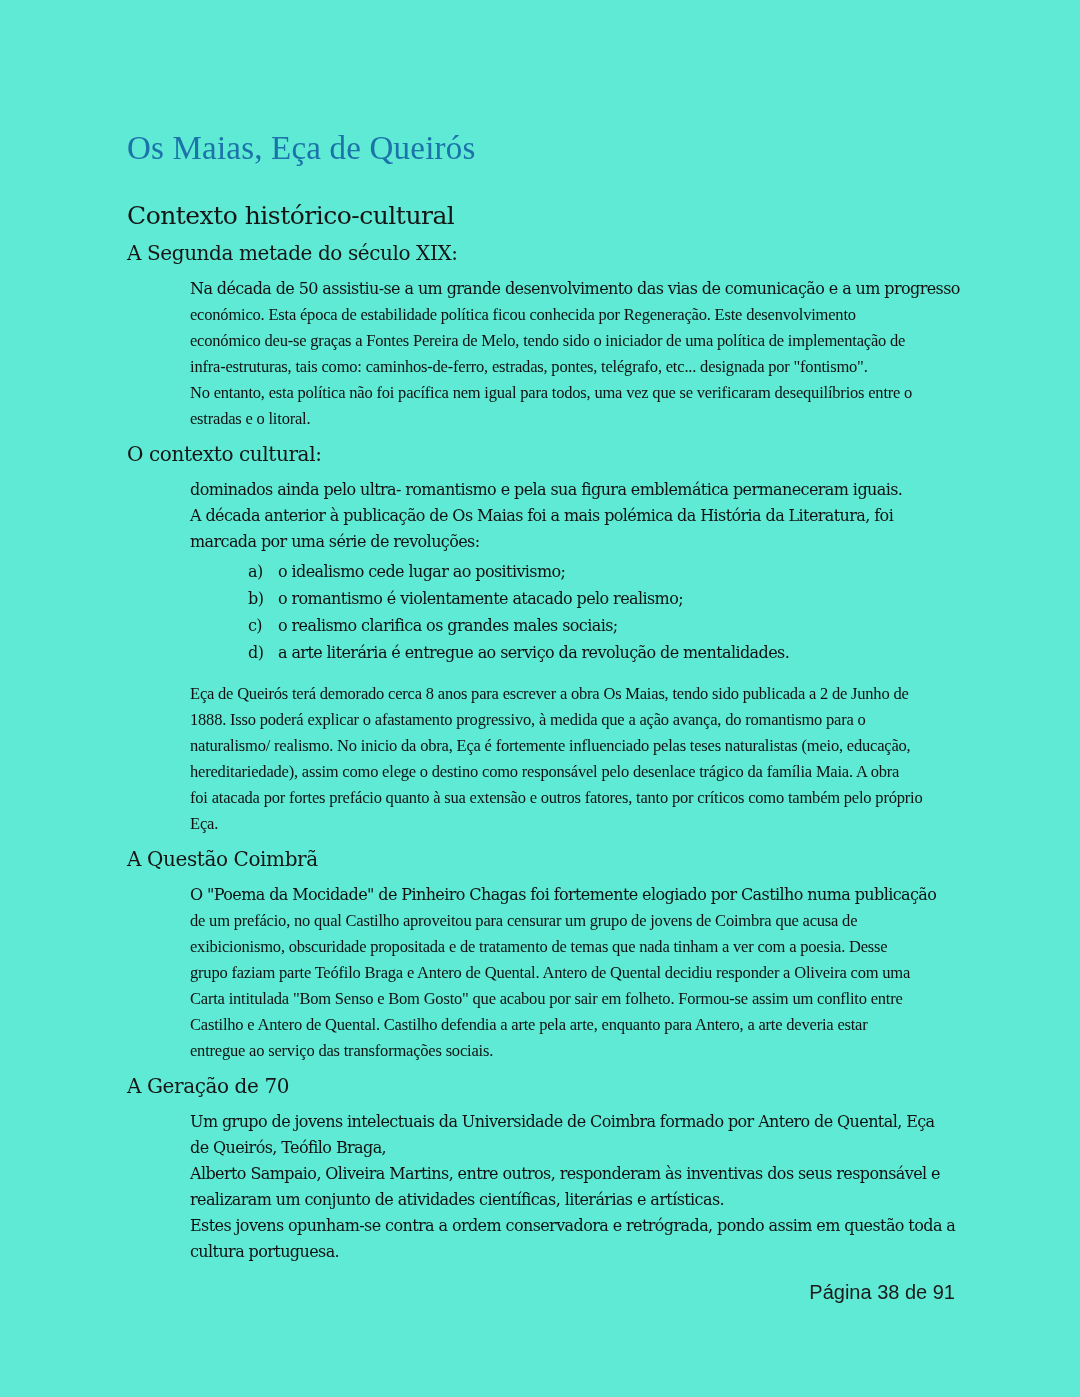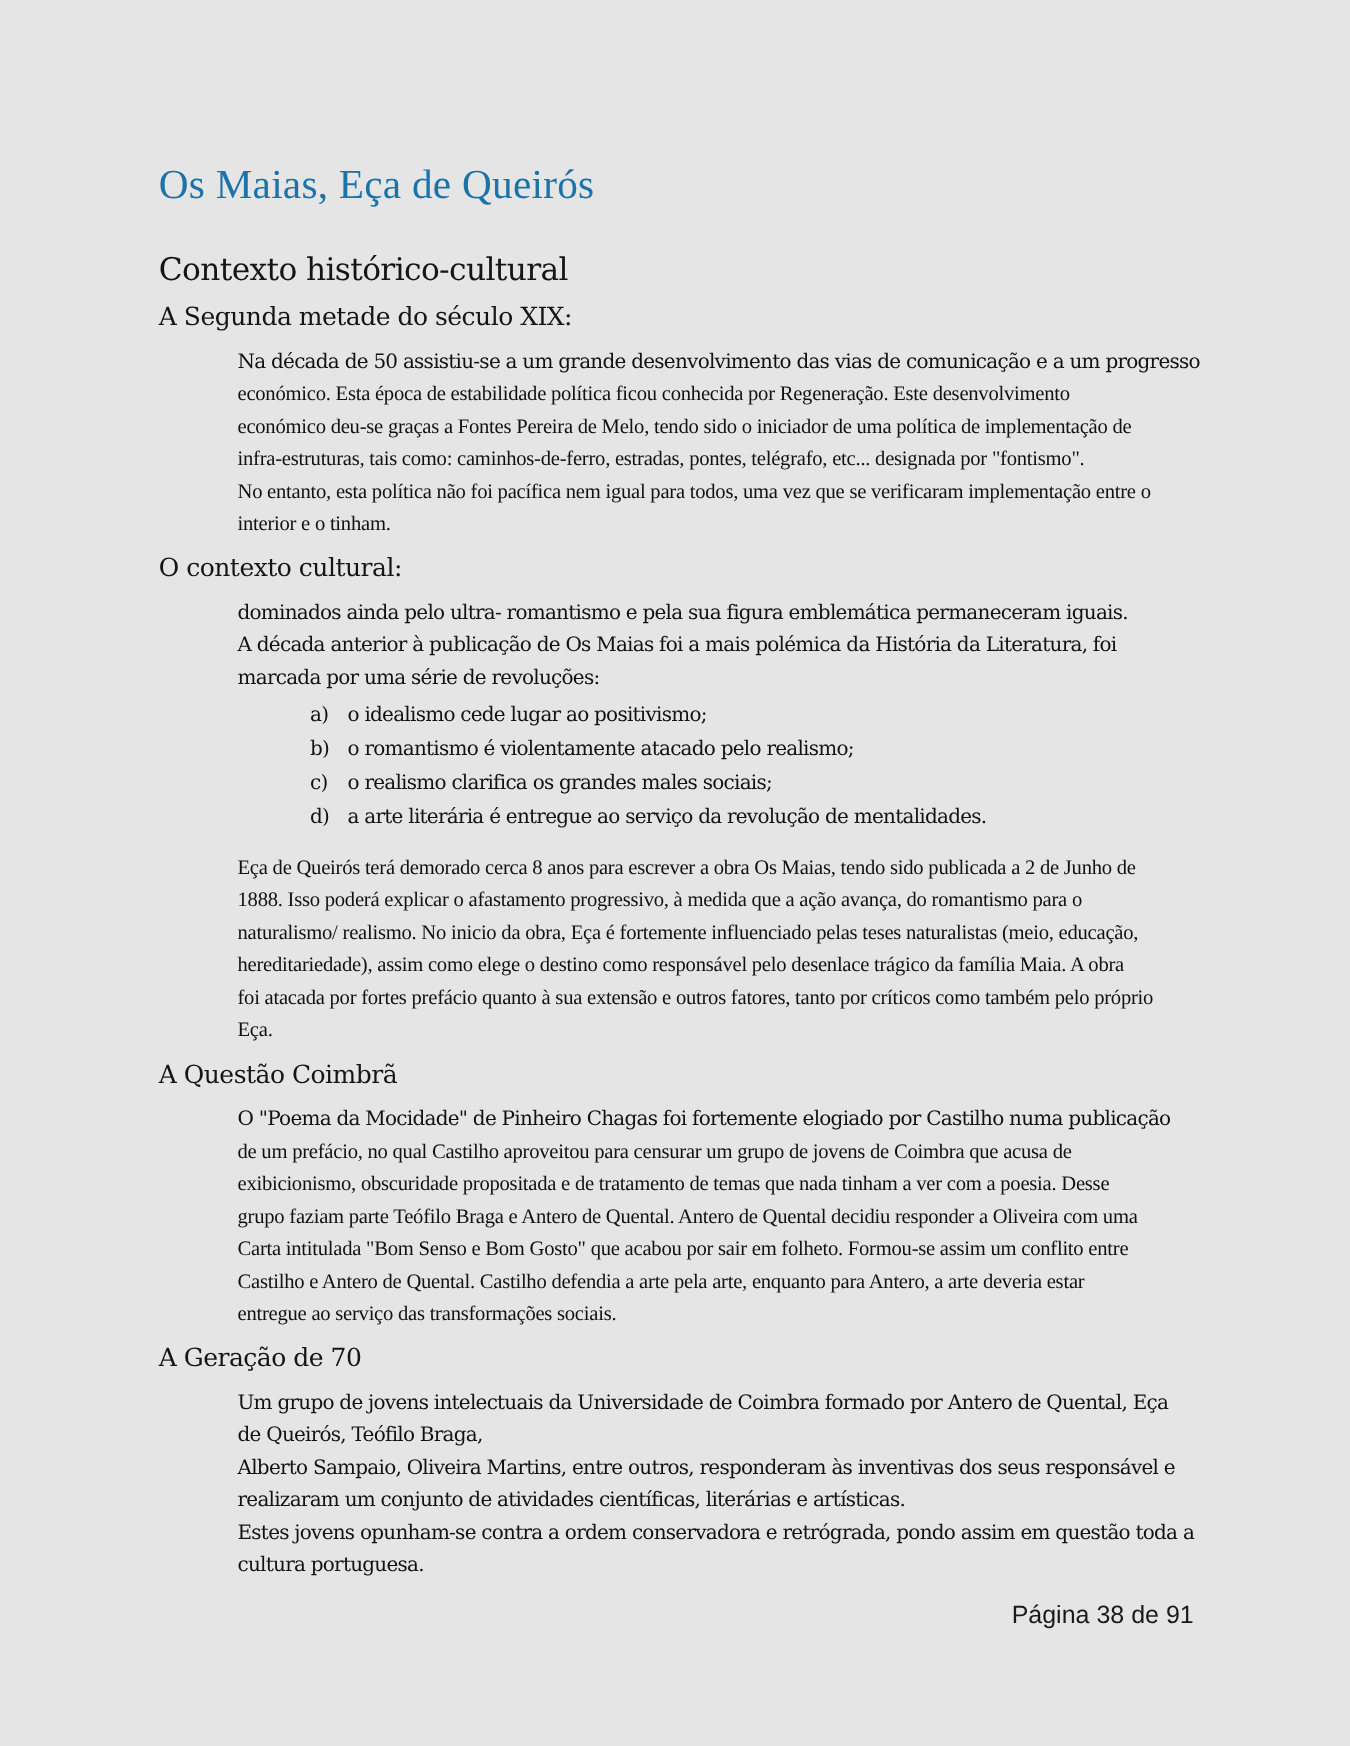--- a/index.html
+++ b/index.html
@@ -4,21 +4,21 @@
 <style>
   html, body {
     margin: 0;
     padding: 0;
     background: #ffffff;
   }
   #page {
     position: relative;
     width: 1080px;
     height: 1397px;
-    background: #e5e5e5;
+    background: #5eead4;
     box-sizing: border-box;
     padding: 130px 60px 0 127px;
     overflow: hidden;
   }
   .doc-title {
     font-family: "Liberation Serif", serif;
     font-size: 33px;
     line-height: 1.15;
     color: #1c73a9;
     letter-spacing: 0.2px;
@@ -91,22 +91,22 @@
 
   <div class="h1">Contexto histórico-cultural</div>
 
   <div class="h2" style="margin-top:11px">A Segunda metade do século XIX:</div>
 
   <div class="para">
     <span class="line d">Na década de 50 assistiu-se a um grande desenvolvimento das vias de comunicação e a um progresso</span>
     <span class="line t">económico. Esta época de estabilidade política ficou conhecida por Regeneração. Este desenvolvimento</span>
     <span class="line t">económico deu-se graças a Fontes Pereira de Melo, tendo sido o iniciador de uma política de implementação de</span>
     <span class="line t">infra-estruturas, tais como: caminhos-de-ferro, estradas, pontes, telégrafo, etc... designada por "fontismo".</span>
-    <span class="line t">No entanto, esta política não foi pacífica nem igual para todos, uma vez que se verificaram implementação entre o</span>
-    <span class="line t">interior e o tinham.</span>
+    <span class="line t">No entanto, esta política não foi pacífica nem igual para todos, uma vez que se verificaram desequilíbrios entre o</span>
+    <span class="line t">estradas e o litoral.</span>
   </div>
 
   <div class="h2">O contexto cultural:</div>
 
   <div class="para">
     <span class="line d">dominados ainda pelo ultra- romantismo e pela sua figura emblemática permaneceram iguais.</span>
     <span class="line d">A década anterior à publicação de Os Maias foi a mais polémica da História da Literatura, foi</span>
     <span class="line d">marcada por uma série de revoluções:</span>
   </div>
 

